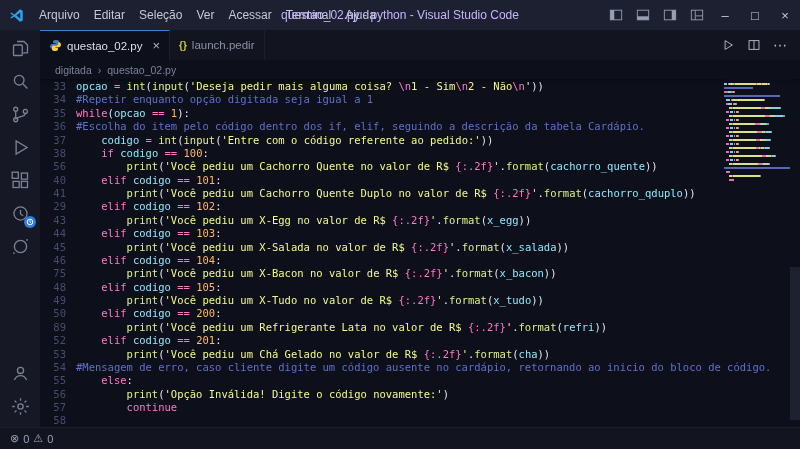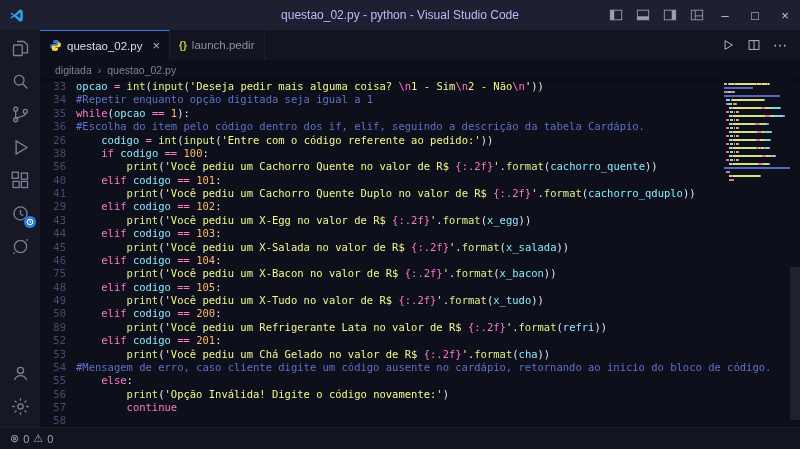--- a/index.html
+++ b/index.html
@@ -77,20 +77,29 @@
 <body>
 
 <div class="window">
 
   <div class="titlebar">
     <span class="logo">
       <svg width="15" height="15" viewBox="0 0 24 24">
           <path fill="#2aa3ee" d="M17.5 2 8.3 10.6 4 7.3 2 8.3l4.6 3.7L2 15.7l2 1 4.3-3.3 9.2 8.6 4.5-2.2V4.2L17.5 2zm.5 5.2v9.6L11.7 12 18 7.2z"></path>
         </svg>
     </span>
+    <nav class="menus">
+      <span class="menu">Arquivo</span>
+      <span class="menu">Editar</span>
+      <span class="menu">Seleção</span>
+      <span class="menu">Ver</span>
+      <span class="menu">Acessar</span>
+      <span class="menu">Terminal</span>
+      <span class="menu">Ajuda</span>
+    </nav>
     <div class="title">questao_02.py - python - Visual Studio Code</div>
     <div class="tb-right">
       <span class="tb-icon">
         <svg width="14" height="14" viewBox="0 0 16 16" fill="none" stroke="currentColor">
             <rect x="1.5" y="2.5" width="13" height="11"></rect>
             <rect x="1.5" y="2.5" width="4.5" height="11" fill="currentColor" stroke="none"></rect>
           </svg>
       </span>
       <span class="tb-icon">
         <svg width="14" height="14" viewBox="0 0 16 16" fill="none" stroke="currentColor">
@@ -229,21 +238,21 @@
         <span>›</span>
         <span>questao_02.py</span>
       </div>
 
       <div class="editor">
         <div class="gutter">
             <div class="ln">33</div>
             <div class="ln">34</div>
             <div class="ln">35</div>
             <div class="ln">36</div>
-            <div class="ln">26</div>
+            <div class="ln">37</div>
             <div class="ln">38</div>
             <div class="ln">56</div>
             <div class="ln">40</div>
             <div class="ln">41</div>
             <div class="ln">29</div>
             <div class="ln">43</div>
             <div class="ln">44</div>
             <div class="ln">45</div>
             <div class="ln">46</div>
             <div class="ln">75</div>

